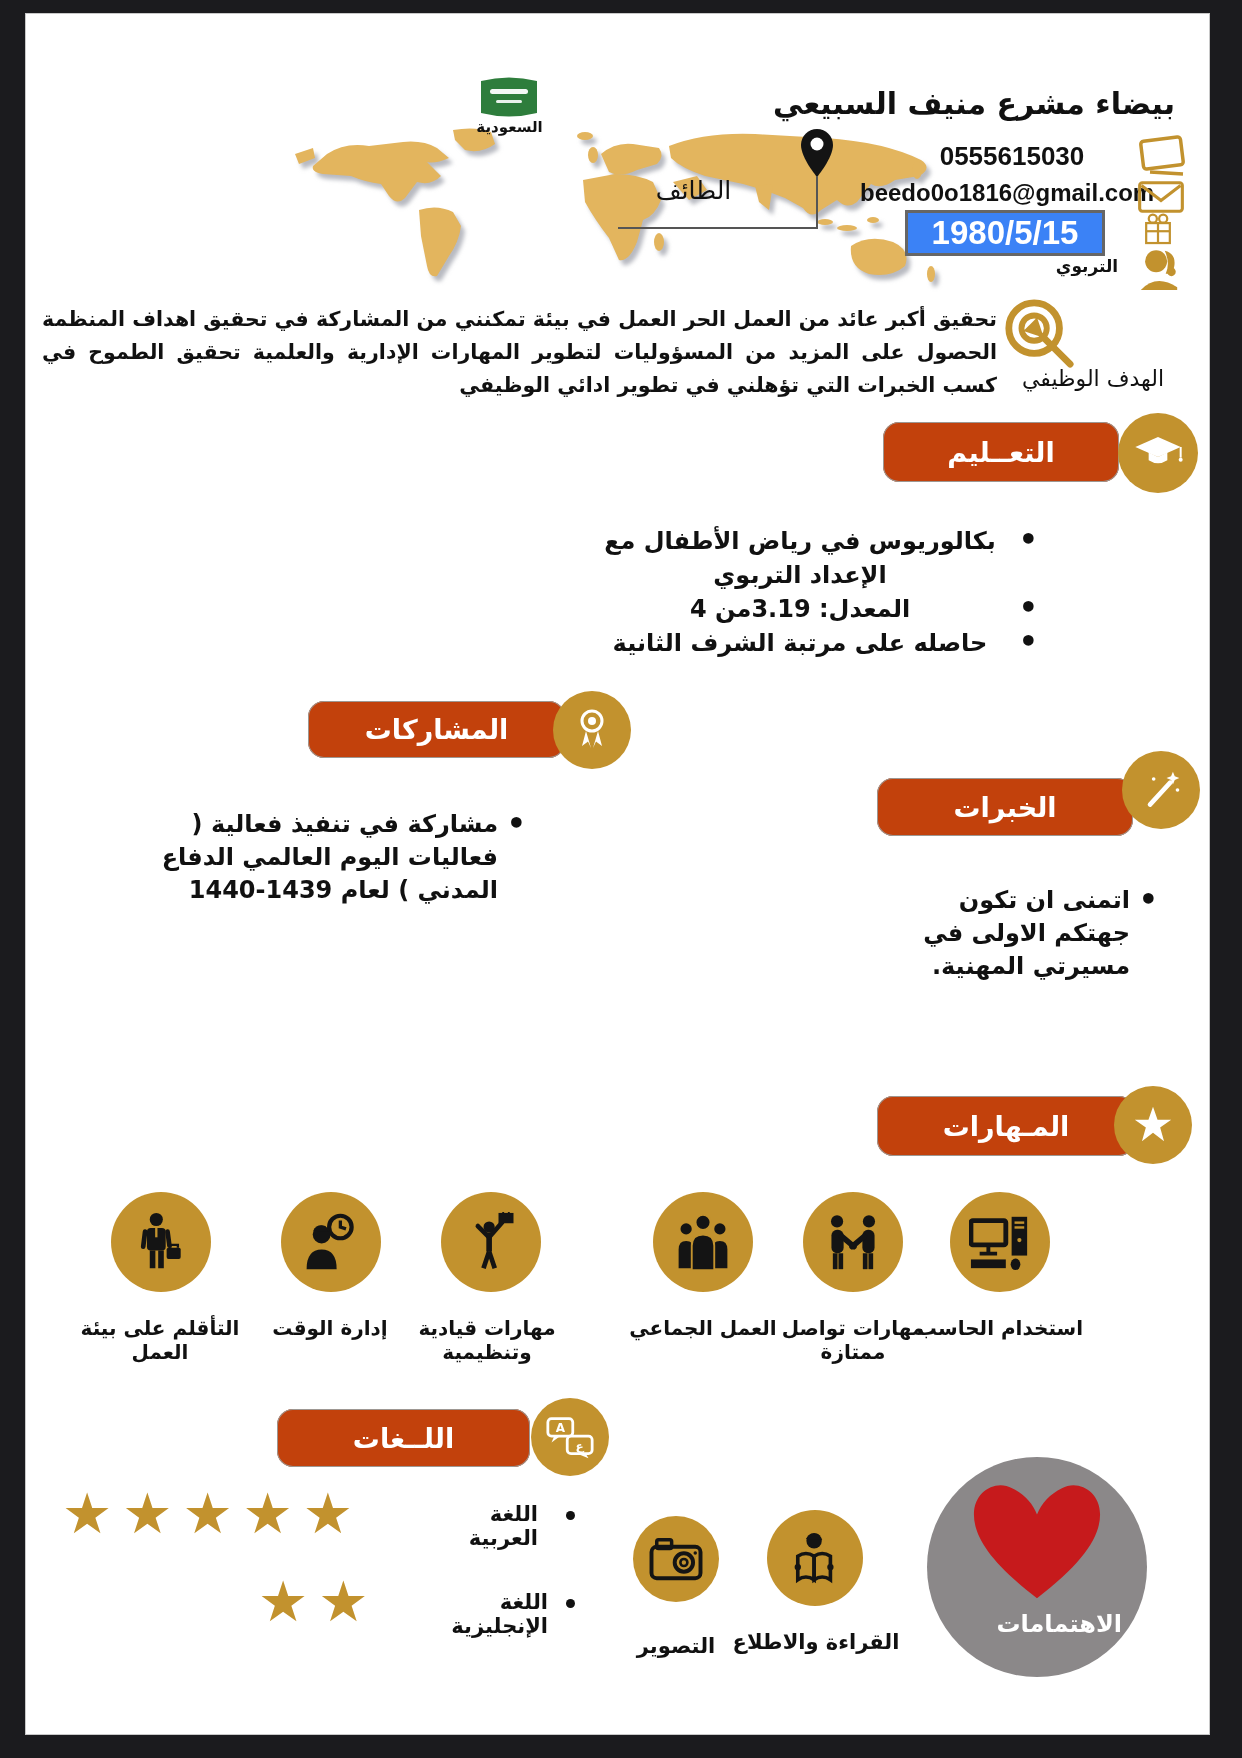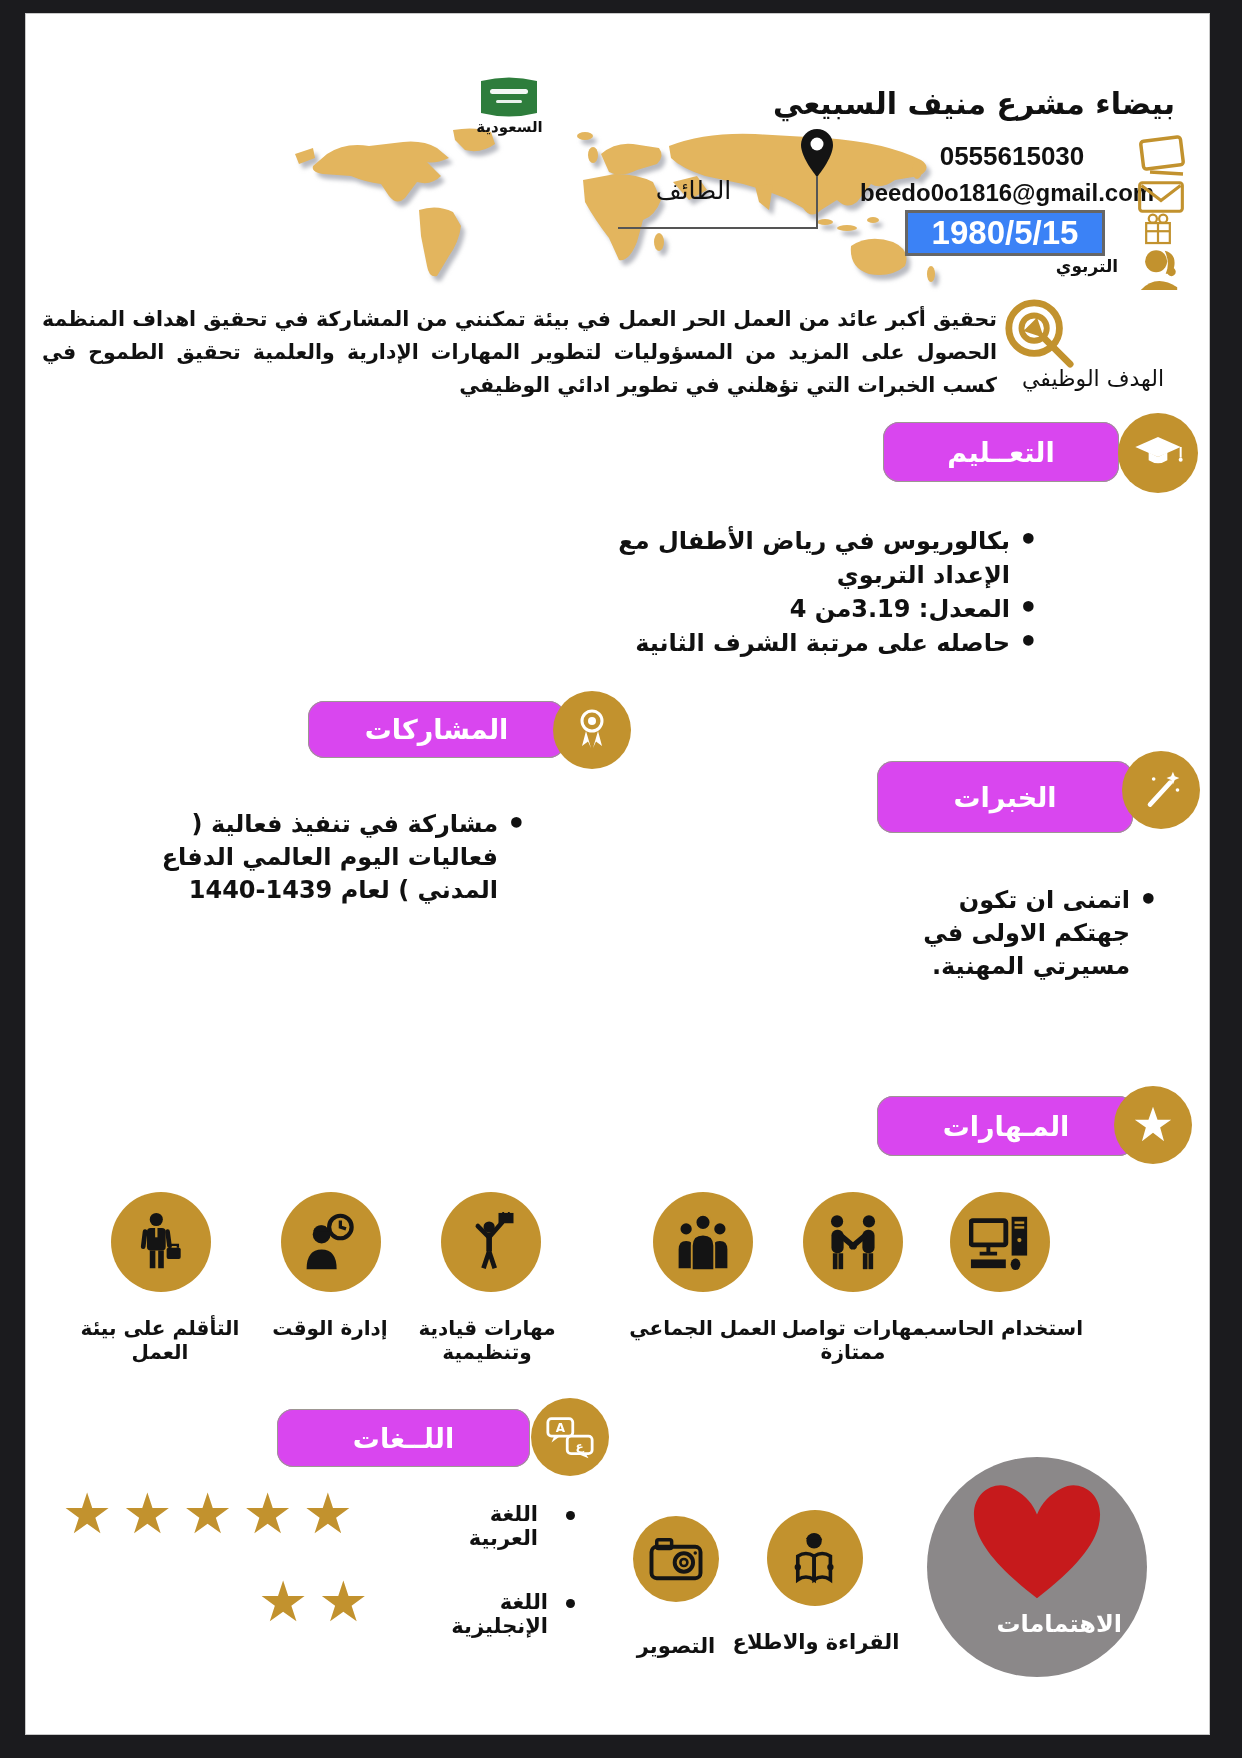--- a/index.html
+++ b/index.html
@@ -30,39 +30,39 @@
   .flag-label{left:462px;top:118px;width:95px;text-align:center;font-size:15px;font-weight:bold;direction:rtl;color:#111;}
   .pin{left:799px;top:128px;width:36px;height:50px;}
   .pin-vline{left:816px;top:176px;width:2px;height:52px;background:#555;}
   .pin-hline{left:618px;top:227px;width:200px;height:2px;background:#555;}
   .city{left:636px;top:176px;width:115px;text-align:center;font-size:25px;direction:rtl;color:#111;}
   
   .objective-text{left:42px;top:303px;width:955px;direction:rtl;text-align:justify;font-size:20.5px;font-weight:bold;line-height:33px;color:#111;}
   .objective-label{left:1018px;top:366px;width:150px;text-align:center;font-size:22px;direction:rtl;color:#111;}
   .target-ico{left:1002px;top:296px;width:74px;height:74px;}
   
-  .hdr{background:#d946ef;border-radius:16px;color:#fff;display:flex;align-items:center;justify-content:center;
+  .hdr{background:#c2410c;border-radius:16px;color:#fff;display:flex;align-items:center;justify-content:center;
        font-size:27px;font-weight:bold;direction:rtl;box-shadow:inset 0 0 0 1px #9d9792;}
   .hdr-circle{border-radius:50%;background:#C2922E;display:flex;align-items:center;justify-content:center;}
   .bar-edu{left:883px;top:422px;width:236px;height:60px;}
   .cir-edu{left:1118px;top:413px;width:80px;height:80px;}
   .bar-part{left:308px;top:701px;width:257px;height:57px;}
   .cir-part{left:553px;top:691px;width:78px;height:78px;}
-  .bar-exp{left:877px;top:761px;width:256px;height:72px;}
+  .bar-exp{left:877px;top:778px;width:256px;height:58px;}
   .cir-exp{left:1122px;top:751px;width:78px;height:78px;}
   .bar-skill{left:877px;top:1096px;width:258px;height:60px;}
   .cir-skill{left:1114px;top:1086px;width:78px;height:78px;}
   .bar-lang{left:277px;top:1409px;width:253px;height:58px;}
   .cir-lang{left:531px;top:1398px;width:78px;height:78px;}
   
   ul.cv-list{list-style:none;margin:0;padding:0;direction:rtl;text-align:right;font-weight:bold;color:#111;}
   ul.cv-list li{position:relative;padding-right:30px;}
   ul.cv-list li::before{content:"•";position:absolute;right:2px;top:-1px;font-size:30px;}
   .edu-list{left:590px;top:524px;width:450px;font-size:24px;}
-  .edu-list li{line-height:34px;}
+  .edu-list li{line-height:34px;text-align:center;}
   .part-list{left:128px;top:808px;width:400px;font-size:24px;}
   .part-list li{line-height:33px;margin-bottom:5px;}
   .exp-list{left:890px;top:884px;width:270px;font-size:24px;}
   .exp-list li{line-height:33px;}
   
   .skill-cir{width:100px;height:100px;border-radius:50%;background:#C2922E;display:flex;align-items:center;justify-content:center;top:1192px;}
   .skill-lbl{top:1316px;width:200px;text-align:center;font-size:20px;font-weight:bold;direction:rtl;color:#111;}
   
   .stars{color:#C2922E;font-size:56px;letter-spacing:10px;direction:ltr;white-space:nowrap;line-height:1;}
   .stars-ar{left:62px;top:1486px;}

